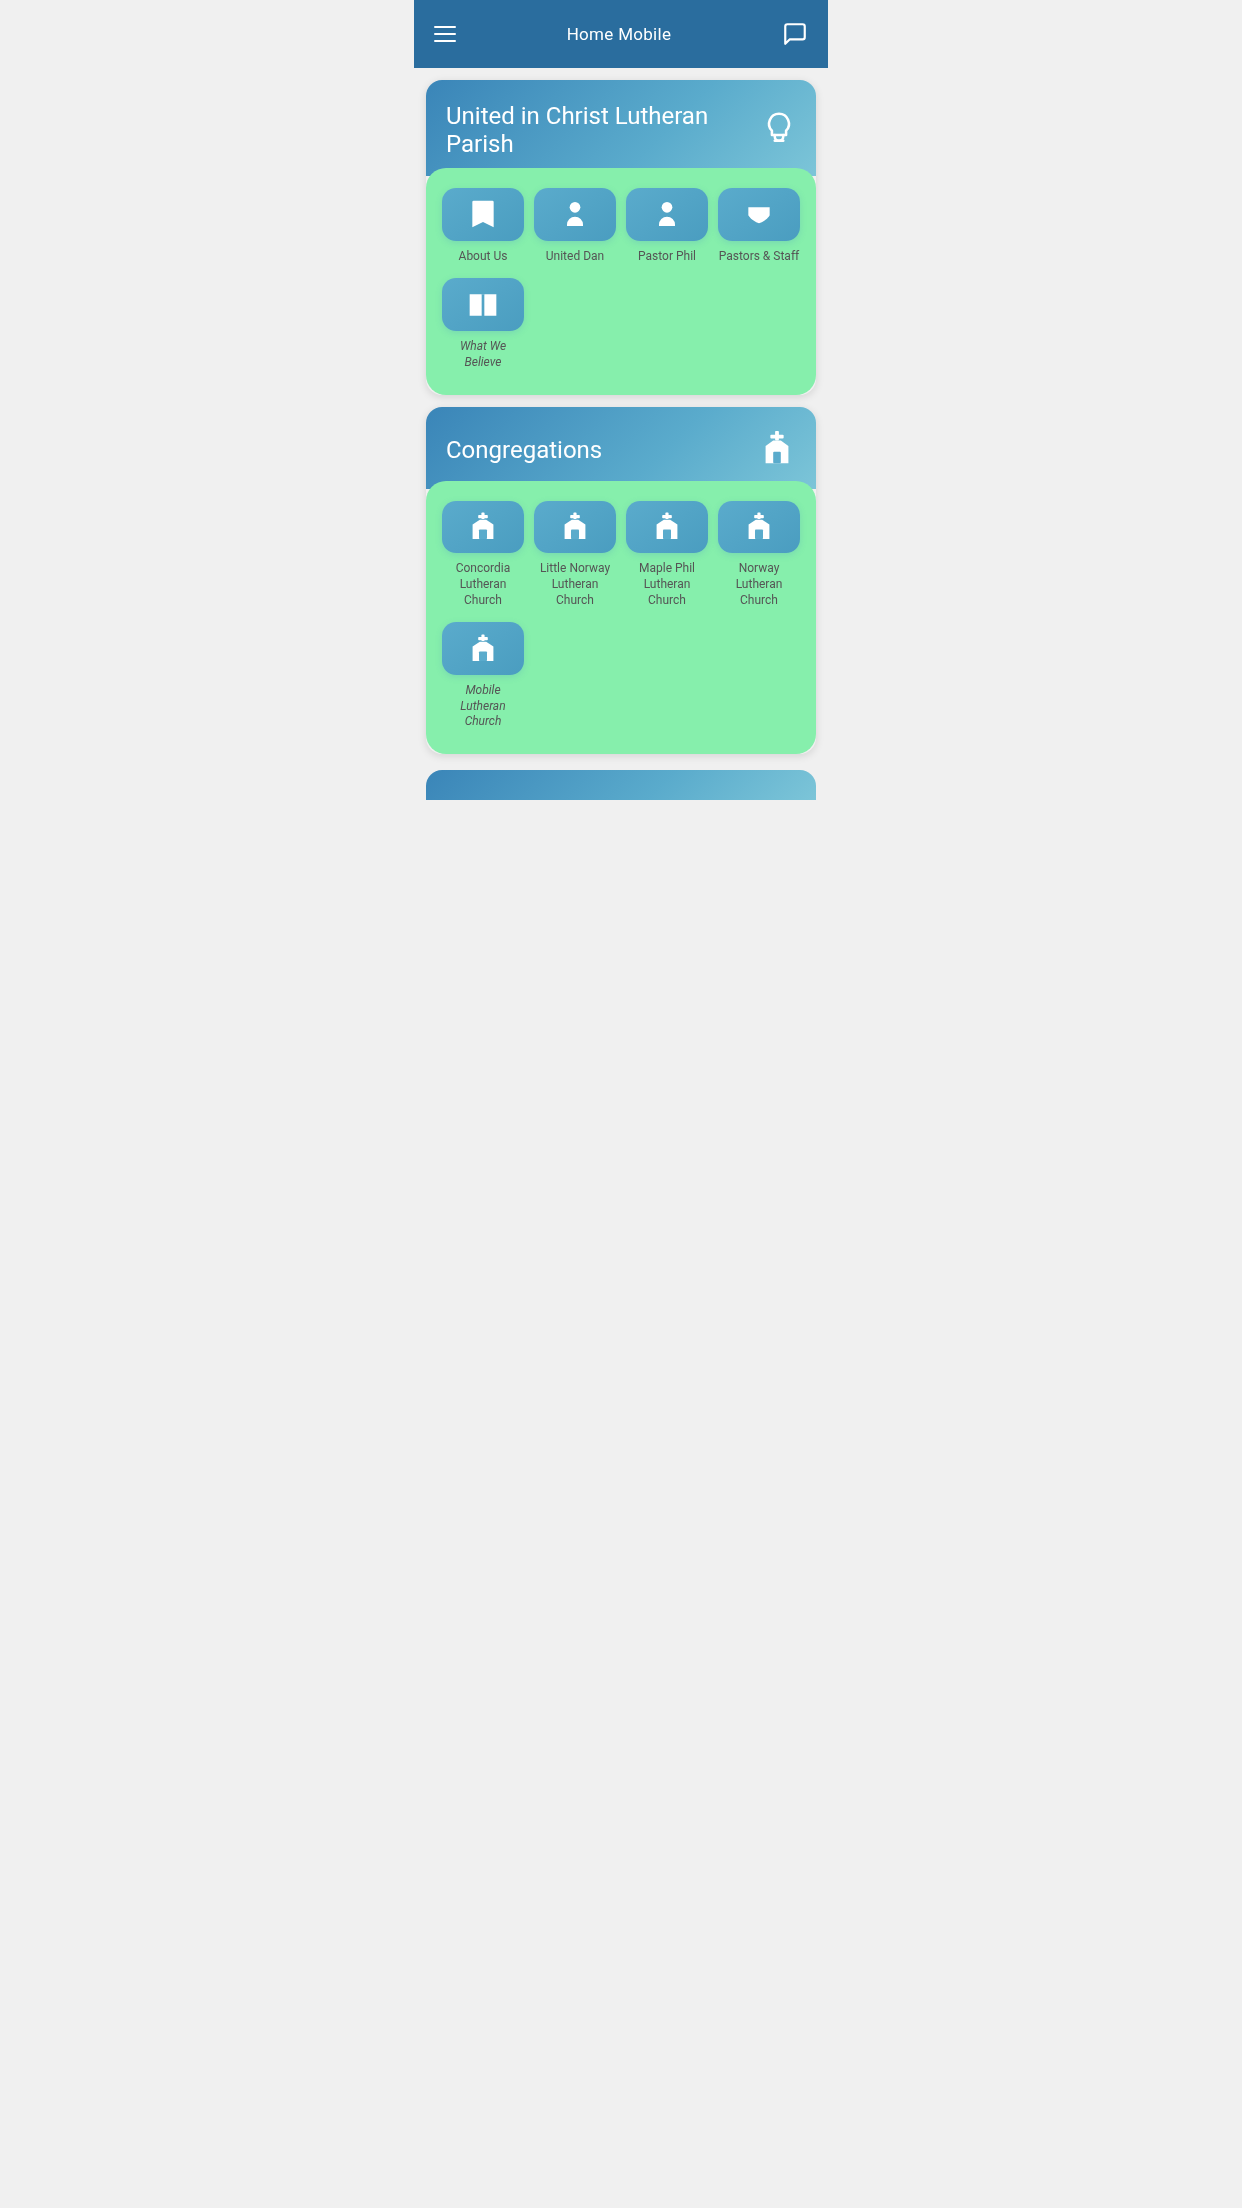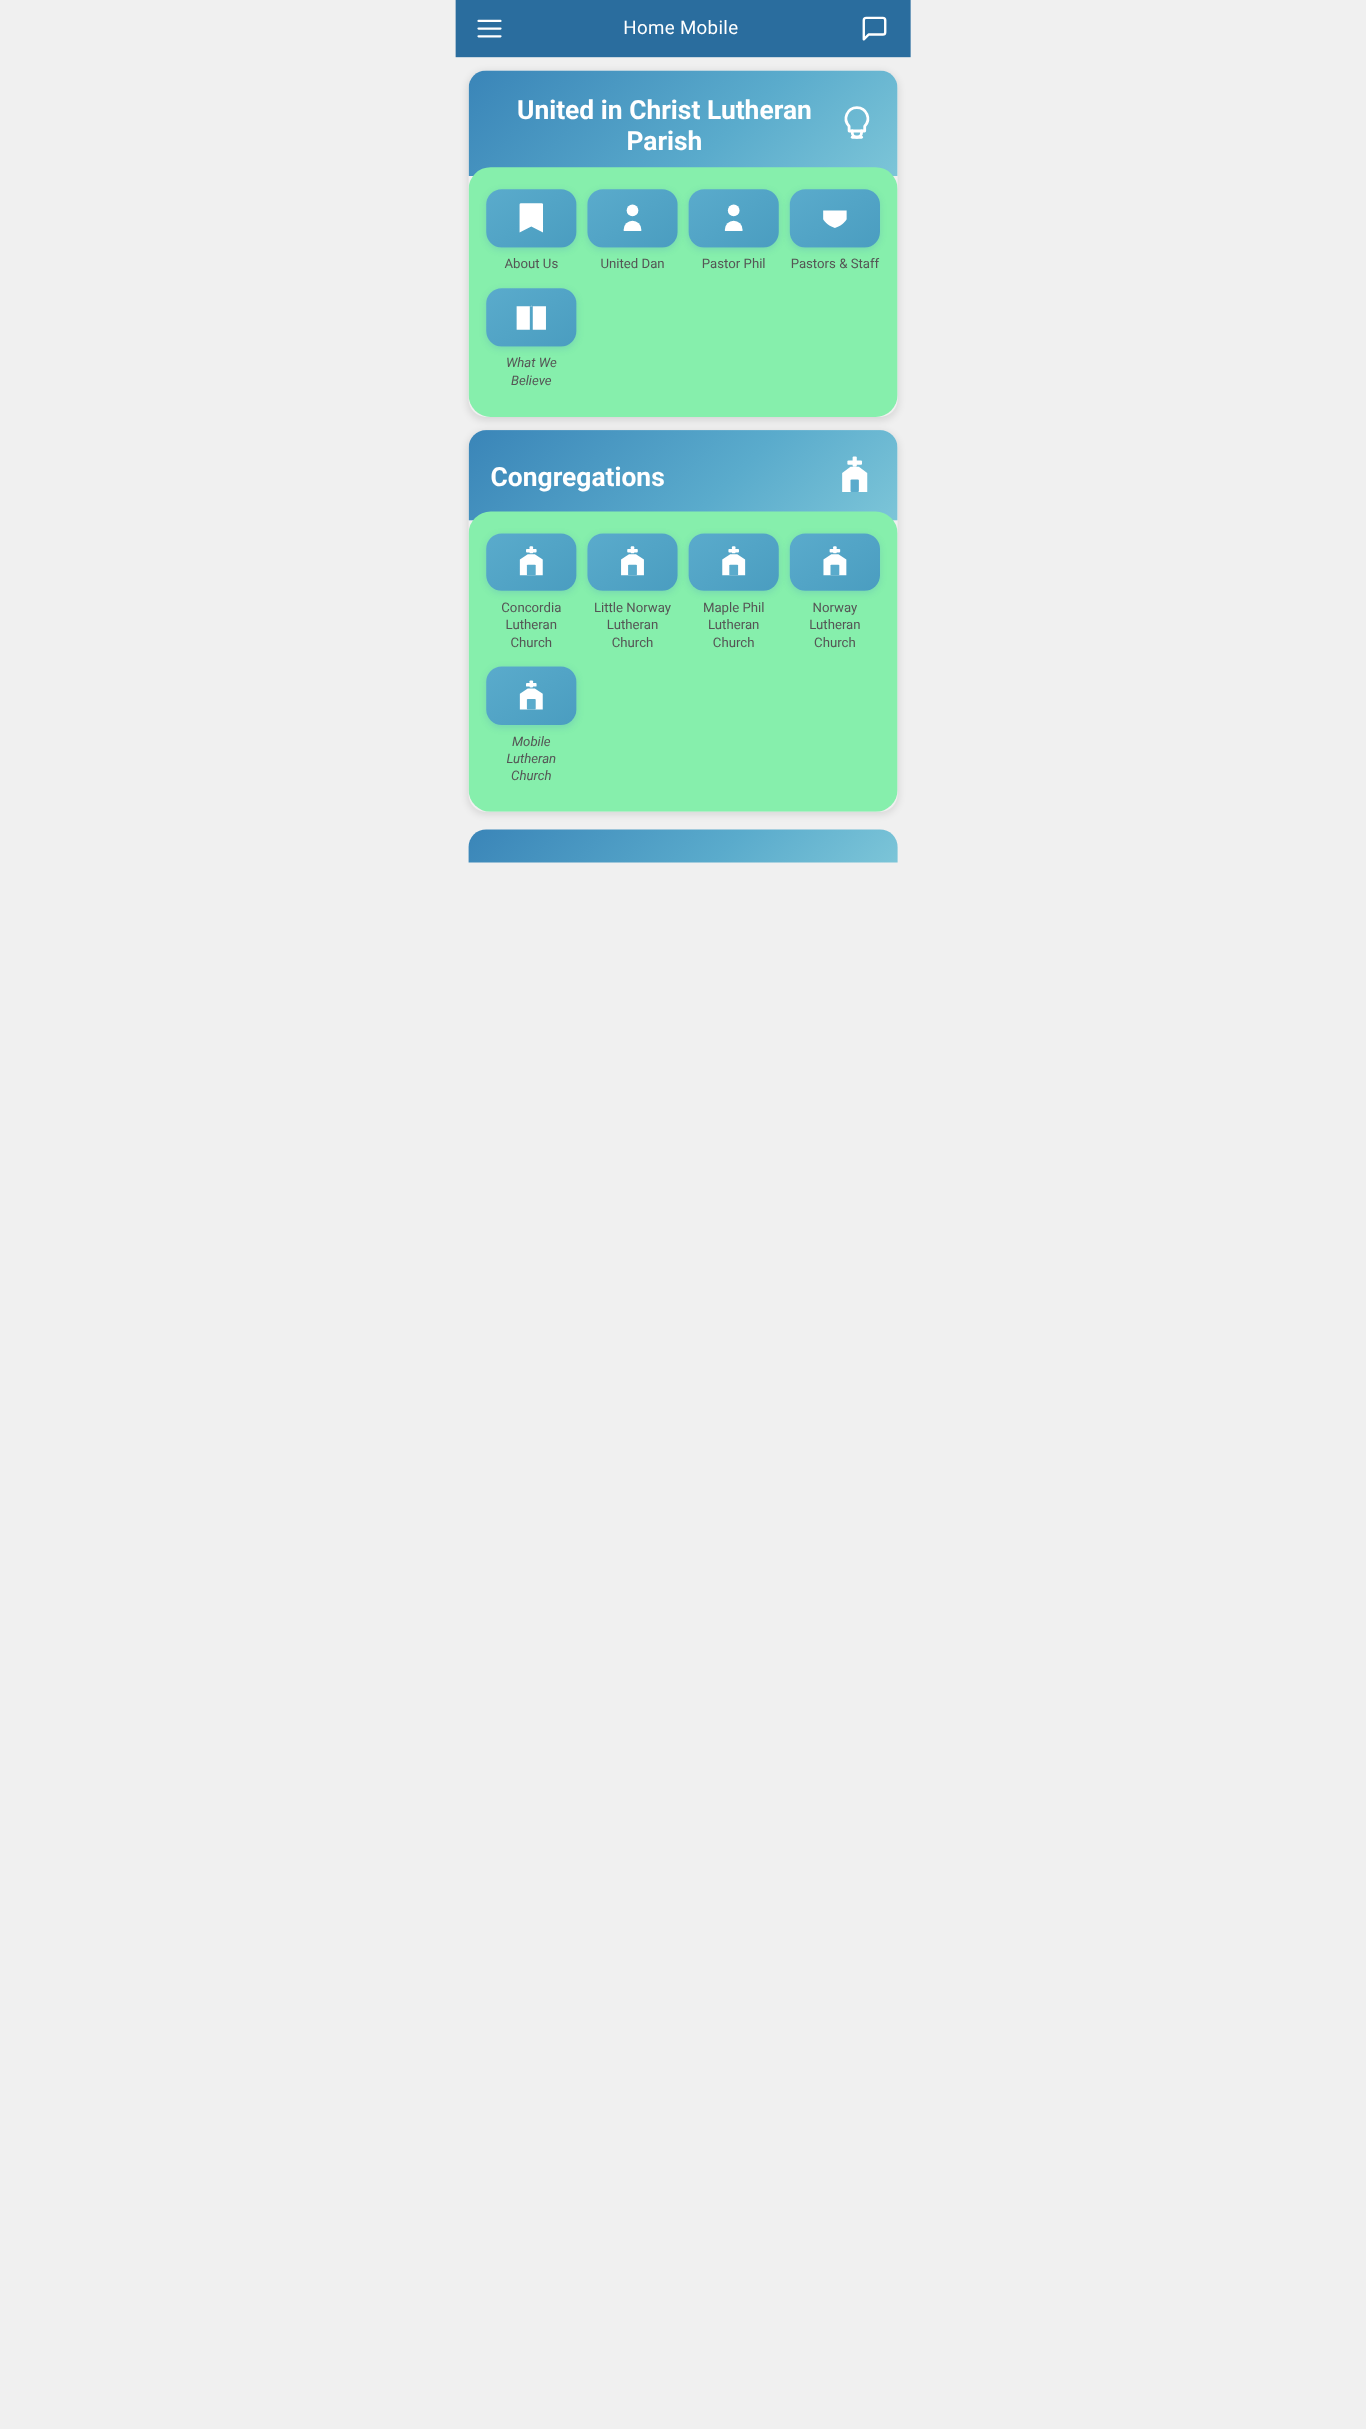--- a/index.html
+++ b/index.html
@@ -13,21 +13,21 @@
       min-height: 736px;
     }
 
     
     .navbar {
       background: #2a6d9e;
       display: flex;
       align-items: center;
       justify-content: space-between;
       padding: 14px 20px;
-      height: 52px;
+      height: 68px;
     }
 
     .navbar-title {
       color: white;
       font-size: 17px;
       font-weight: 400;
       letter-spacing: 0.3px;
     }
 
     .hamburger-icon {
@@ -75,22 +75,21 @@
       justify-content: space-between;
     }
 
     .section-header-blue {
       background: linear-gradient(135deg, #3a85b8 0%, #5aabcc 60%, #7cc5d8 100%);
     }
 
     .section-title {
       color: white;
       font-size: 24px;
-      font-weight: 700;
-      text-align: center;
+      font-weight: 400;
     }
 
     .section-body {
       background: #86efac;
       padding: 20px 16px 24px 16px;
       border-radius: 20px;
       margin-top: -8px;
     }
 
     

